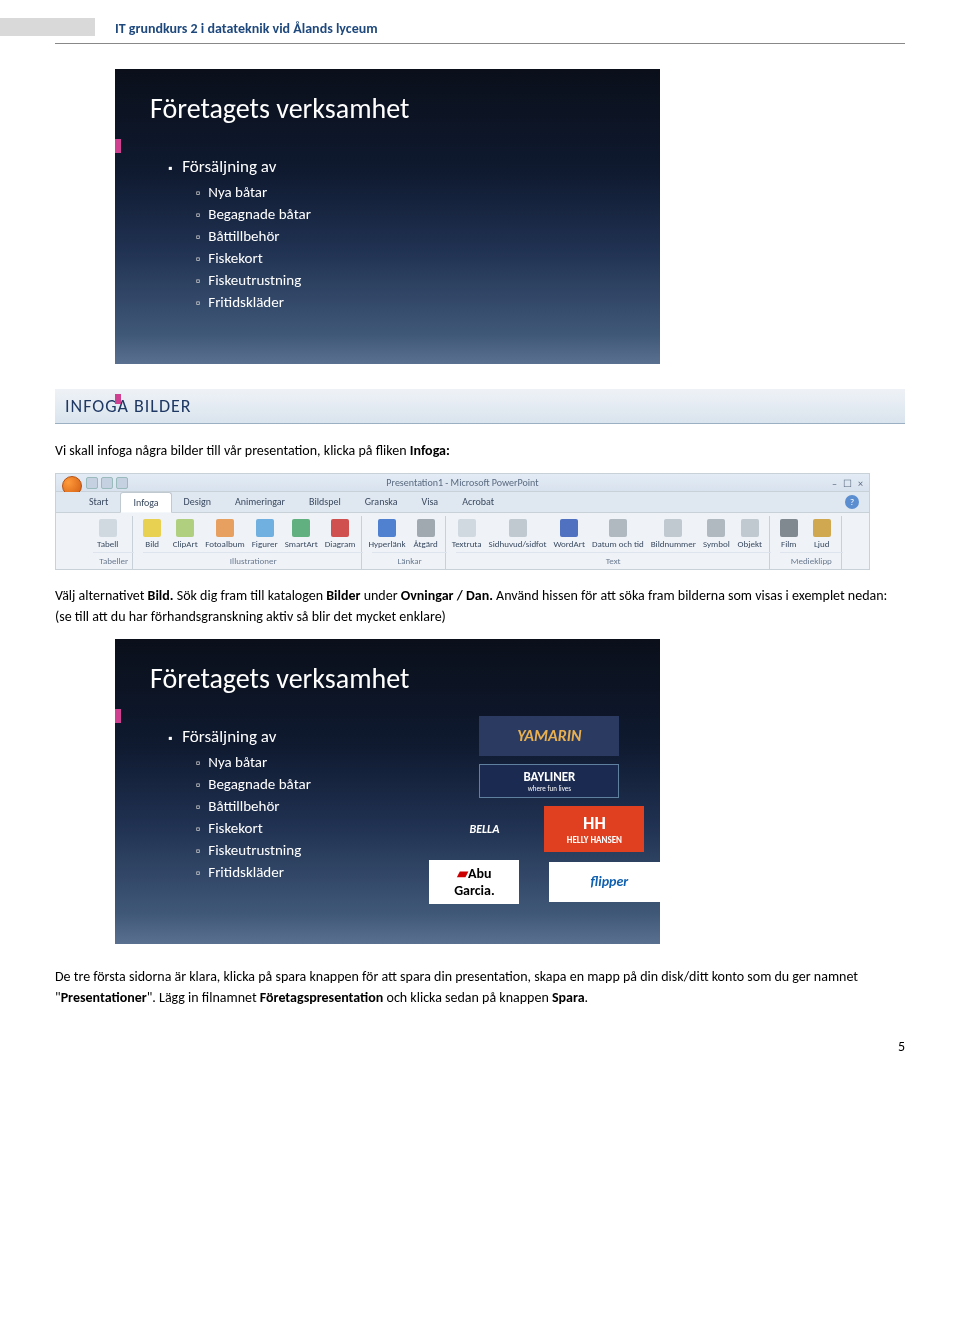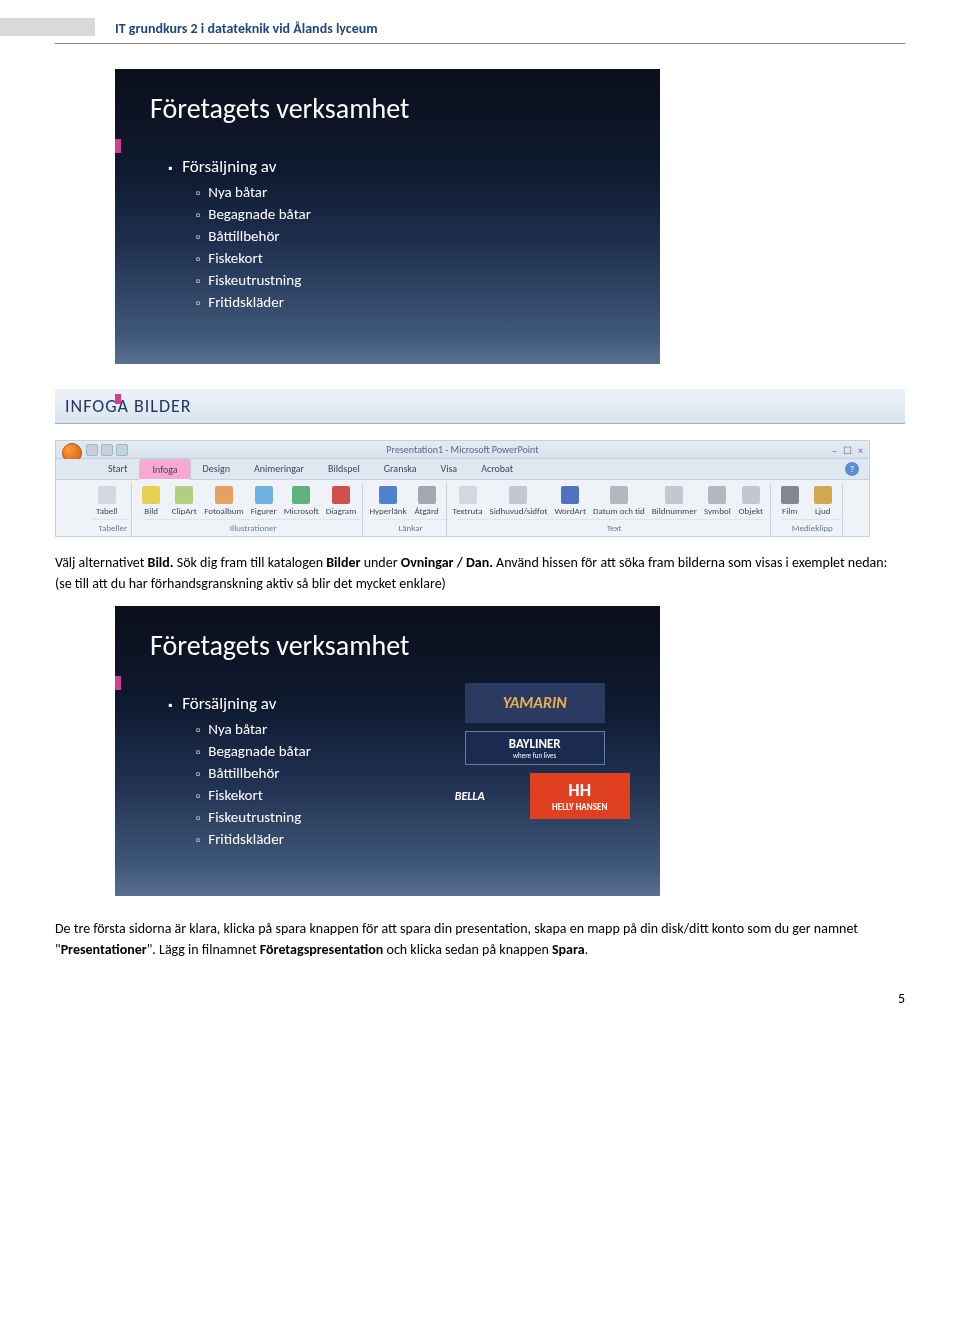--- a/index.html
+++ b/index.html
@@ -111,31 +111,31 @@
     top: 3px;
     display: flex;
     gap: 6px;
     color: #5a6a80;
   }
   .ribbon-tabs {
     display: flex;
     gap: 0;
     background: #dfe7f1;
     border-bottom: 1px solid #c8d0d8;
-    padding-left: 40px;
+    padding-left: 21px;
     position: relative;
   }
   .ribbon-tab {
     padding: 3px 12px;
     font-size: 10px;
     color: #3a4a60;
     cursor: pointer;
   }
   .ribbon-tab.active {
-    background: #f9a8d4;
+    background: #ffffff;
     border: 1px solid #c0c8d0;
     border-bottom: 1px solid #f5f8fb;
     margin-bottom: -1px;
     border-radius: 3px 3px 0 0;
   }
   .ribbon-help { position: absolute; right: 10px; top: 3px; width: 14px; height: 14px; border-radius: 50%; background: #5a8ed0; color: #fff; text-align: center; font-size: 9px; line-height: 14px; }
   .ribbon-body {
     display: flex;
     background: #eff3f8;
     padding: 3px 0 0 0;
@@ -241,20 +241,23 @@
             <li>Fritidskläder</li>
           </ul>
       </li>
     </ul>
   </div>
 
   <div class="section-heading">
     <span class="caps">INFOGA BILDER</span>
   </div>
 
+  <p class="para">
+    <span>Vi skall infoga några bilder till vår presentation, klicka på fliken </span><b>Infoga:</b><span></span>
+  </p>
 
   <div class="ribbon">
     <div class="ribbon-titlebar">
       <div class="ribbon-office"></div>
       <div class="ribbon-qat">
         <div class="q"></div>
         <div class="q"></div>
         <div class="q"></div>
       </div>
       <span>Presentation1 - Microsoft PowerPoint</span>
@@ -298,21 +301,21 @@
             <div class="ribbon-btn">
               <div class="ic" style="background: rgb(232, 160, 96);"></div>
               <div class="lbl">Fotoalbum</div>
             </div>
             <div class="ribbon-btn">
               <div class="ic" style="background: rgb(112, 176, 224);"></div>
               <div class="lbl">Figurer</div>
             </div>
             <div class="ribbon-btn">
               <div class="ic" style="background: rgb(96, 176, 128);"></div>
-              <div class="lbl">Microsoft</div>
+              <div class="lbl">SmartArt</div>
             </div>
             <div class="ribbon-btn">
               <div class="ic" style="background: rgb(208, 80, 80);"></div>
               <div class="lbl">Diagram</div>
             </div>
           </div>
           <div class="ribbon-group-label">Illustrationer</div>
         </div>
         <div class="ribbon-group">
           <div class="ribbon-group-items">
@@ -405,20 +408,26 @@
           <div style="font-size:7px;font-weight:normal">where fun lives</div>
         </div>
       </div>
       <div class="logo-row">
         <div class="logo bella">BELLA</div>
         <div class="logo hh">
           <div style="font-size:18px">HH</div>
           <div>HELLY HANSEN</div>
         </div>
       </div>
+      <div class="logo-row">
+        <div class="logo abu">
+          <div><span class="red">▰</span><b>Abu</b><br><b>Garcia.</b></div>
+        </div>
+        <div class="logo flipper">flipper</div>
+      </div>
     </div>
   </div>
 
   <p class="para">
     <span>De tre första sidorna är klara, klicka på spara knappen för att spara din presentation, skapa en mapp på din disk/ditt konto som du ger namnet "</span><b>Presentationer</b><span>". Lägg in filnamnet </span><b>Företagspresentation</b><span> och klicka sedan på knappen </span><b>Spara</b><span>.</span>
   </p>
 
   <div class="page-num">5</div>
 </div>
 

